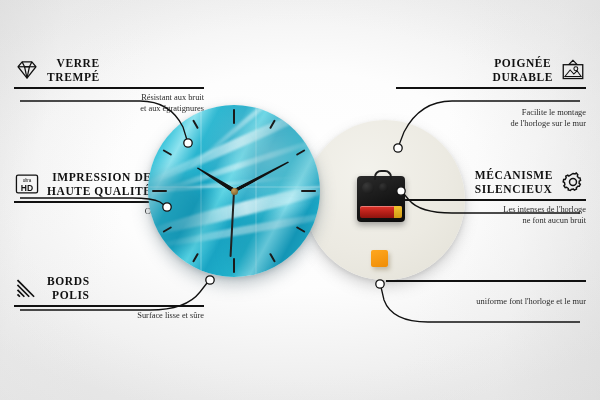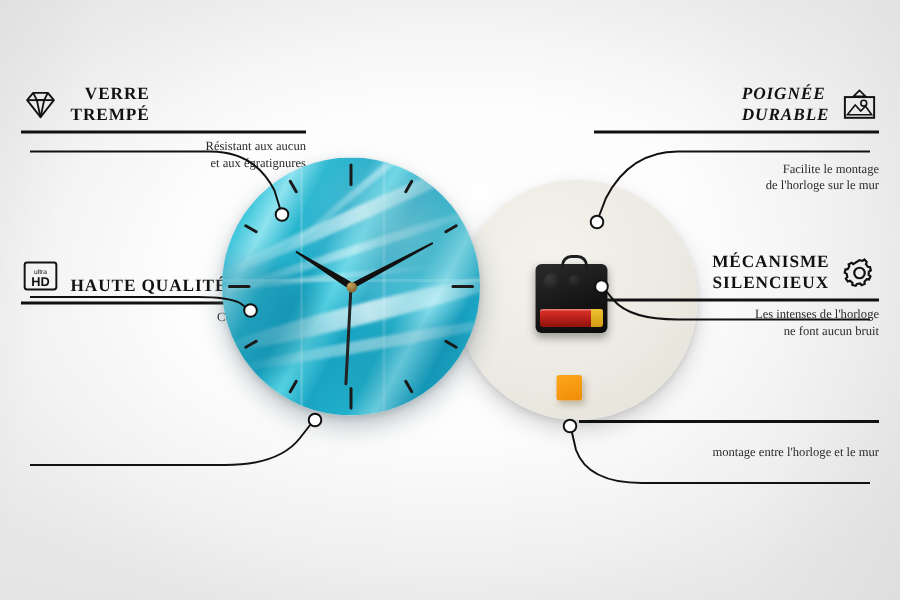--- a/index.html
+++ b/index.html
@@ -193,50 +193,72 @@
         </g>
           </svg>
       </span>
       <span class="co-title">
         <span>VERRE</span><br>
         <span>TREMPÉ</span>
       </span>
     </div>
     <div class="co-rule"></div>
     <div class="co-sub">
-      <span>Résistant aux aucun</span><br>
+      <span>Résistant aux bruit</span><br>
       <span>et aux égratignures</span>
     </div>
   </div>
 
   <div class="callout left" style="left:14px;top:170px;">
     <div class="co-head">
       <span class="icon">
         <svg viewBox="0 0 32 28">
           <rect x="3" y="3" width="26" height="22" rx="2" fill="none" stroke="#111" stroke-width="1.6"></rect>
           <text x="16" y="12" font-family="Liberation Sans, sans-serif" font-size="5.5" text-anchor="middle" fill="#111" id="ic-ultra">ultra</text>
           <text x="16" y="22" font-family="Liberation Sans, sans-serif" font-size="10.5" font-weight="bold" text-anchor="middle" fill="#111" id="ic-hd">HD</text>
         </svg>
       </span>
       <span class="co-title">
-        <br>
+        <span>IMPRESSION DE</span><br>
         <span>HAUTE QUALITÉ</span>
       </span>
     </div>
     <div class="co-rule"></div>
     <div class="co-sub">
       <span>Couleurs intenses</span><br>
       <span>et image claire</span>
     </div>
   </div>
 
+  <div class="callout left" style="left:14px;top:274px;">
+    <div class="co-head">
+      <span class="icon">
+        <svg viewBox="0 0 32 28">
+            <g stroke="#111" stroke-width="2.1" stroke-linecap="square">
+          <path d="M5 5 L24 24"></path>
+              <path d="M5 11 L18 24"></path>
+              <path d="M5 17 L12 24"></path>
+              <path d="M5 22.5 L6.5 24"></path>
+        </g>
+          </svg>
+      </span>
+      <span class="co-title">
+        <span>BORDS</span><br>
+        <span>POLIS</span>
+      </span>
+    </div>
+    <div class="co-rule"></div>
+    <div class="co-sub">
+      <span>Surface lisse et sûre</span>
+    </div>
+  </div>
 
   <div class="callout right" style="left:396px;top:56px;">
     <div class="co-head">
-      <span class="co-title" style="text-align:left;font-style:italic;">
+      <span class="co-title" style="text-align:center;">
         <span>POIGNÉE</span><br>
         <span>DURABLE</span>
       </span>
       <span class="icon">
         <svg viewBox="0 0 32 28">
           <path d="M16 2 L11 7 H21 Z" fill="none" stroke="#111" stroke-width="1.4"></path>
           <rect x="4" y="7.5" width="24" height="17" fill="none" stroke="#111" stroke-width="1.6"></rect>
           <path d="M6 22 L12.5 14 L17 19 L21 15 L26 22 Z" fill="none" stroke="#111" stroke-width="1.3"></path>
           <circle cx="19.5" cy="12.5" r="2.4" fill="none" stroke="#111" stroke-width="1.3"></circle>
         </svg>
@@ -244,21 +266,21 @@
     </div>
     <div class="co-rule"></div>
     <div class="co-sub" style="text-align:right;margin-top:18px;">
       <span>Facilite le montage</span><br>
       <span>de l'horloge sur le mur</span>
     </div>
   </div>
 
   <div class="callout right" style="left:396px;top:168px;">
     <div class="co-head">
-      <span class="co-title" style="text-align:center;">
+      <span class="co-title" style="text-align:left;">
         <span>MÉCANISME</span><br>
         <span>SILENCIEUX</span>
       </span>
       <span class="icon">
         <svg viewBox="0 0 32 28">
           <g fill="none" stroke="#111" stroke-width="1.8">
             <path d="M16 3.5 l2.6 .5 1.4-1.1 1.9 2.1 -0.6 1.7 1.5 2.2 1.8 .2 .7 2.8 -1.6 1 -0.2 2.7 1.5 1.1 -1.2 2.6 -1.8 -0.2 -1.9 1.9 .2 1.8 -2.6 1.2 -1.2-1.4 -2.6 .4 -1 1.5 -2.8-.7 .1-1.8 -2.1-1.6 -1.7 .6 -1.6-2.4 1.2-1.3 -0.5-2.6 -1.6-.9 .6-2.8 1.8-.1 1.3-2.3 -0.5-1.7 2.5-1.3 1.3 1.2z"></path>
             <circle cx="16" cy="14" r="4.3"></circle>
           </g>
         </svg>
@@ -268,16 +290,16 @@
     <div class="co-sub" style="text-align:right;">
       <span>Les intenses de l'horloge</span><br>
       <span>ne font aucun bruit</span>
     </div>
   </div>
 
   <div class="callout right" style="left:386px;top:278px;width:200px;">
     <div class="co-rule"></div>
     <div class="co-sub" style="text-align:right;">
       <br>
-      <span>montage entre l'horloge et le mur</span>
+      <span>uniforme font l'horloge et le mur</span>
     </div>
   </div>
 </div>
 
 </body></html>

